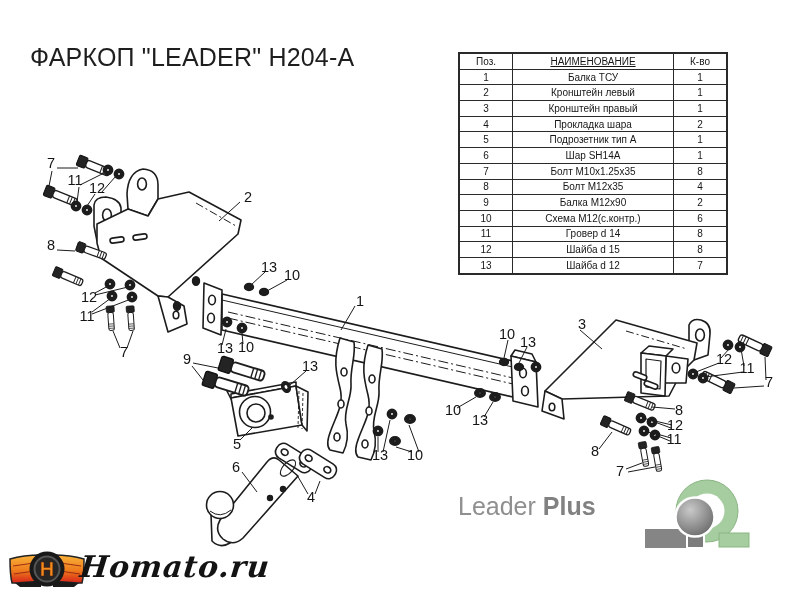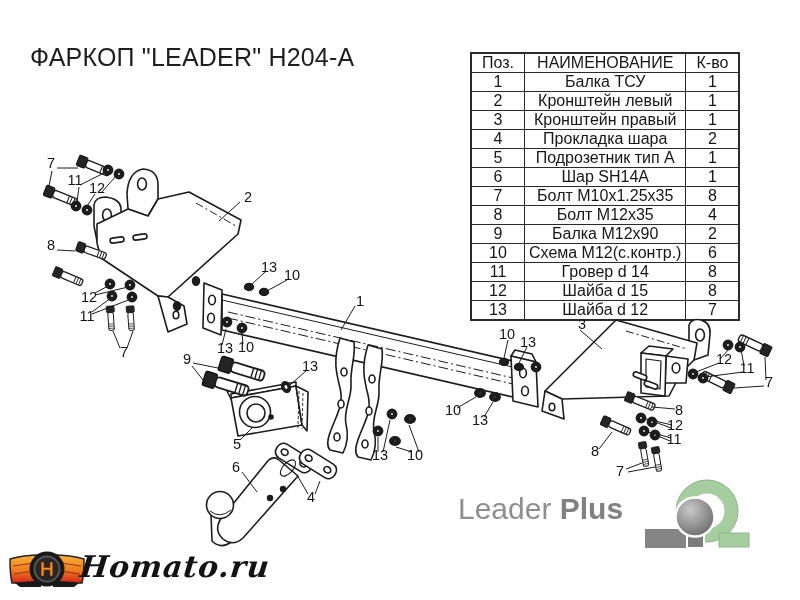--- a/index.html
+++ b/index.html
@@ -1,29 +1,29 @@
 <!DOCTYPE html>
 <html><head>
 <meta charset="utf-8">
 <style>
   html,body{margin:0;padding:0;background:#e8e8e8;}
   .page{position:relative;width:800px;height:600px;background:#ffffff;overflow:hidden;
         font-family:"Liberation Sans",sans-serif;color:#1f1f1f;}
   .title{position:absolute;left:30px;top:42px;font-size:25px;line-height:31px;
          color:#1e1e1e;letter-spacing:.2px;white-space:pre;}
   .parts-table{position:absolute;left:458px;top:52px;border-collapse:collapse;
-               font-size:16px;color:#161616;margin-left:12px;}
+               font-size:10px;color:#161616;}
   .parts-table th,.parts-table td{border:1px solid #2a2a2a;padding:0 4px;height:14.7px;
                text-align:center;font-weight:normal;white-space:nowrap;}
   .parts-table{border:2px solid #2a2a2a;}
-  .parts-table .c-name{min-width:152px;}
+  .parts-table .c-name{min-width:152px;text-decoration:underline;}
   .parts-table .c-pos{min-width:44px;}
   .parts-table .c-qty{min-width:44px;}
   .diagram{position:absolute;left:0;top:0;font-family:"Liberation Sans",sans-serif;}
-  .lp-text{position:absolute;left:458px;top:492px;font-size:30px;color:#8f8f8f;
+  .lp-text{position:absolute;left:458px;top:492px;font-size:25px;color:#8f8f8f;
            letter-spacing:0px;}
   .lp-text b{color:#818181;}
   .lp-site{position:absolute;left:459px;top:531px;font-size:9.5px;color:#8f8f8f;
            letter-spacing:.2px;}
   .lp-site span{margin-right:10px;}
   .homato{position:absolute;left:80px;top:549px;font-size:30px;font-weight:bold;
           font-style:italic;font-family:"DejaVu Serif",serif;color:#131313;
           transform:skewX(-6deg);letter-spacing:1px;}
 </style>
 </head>

